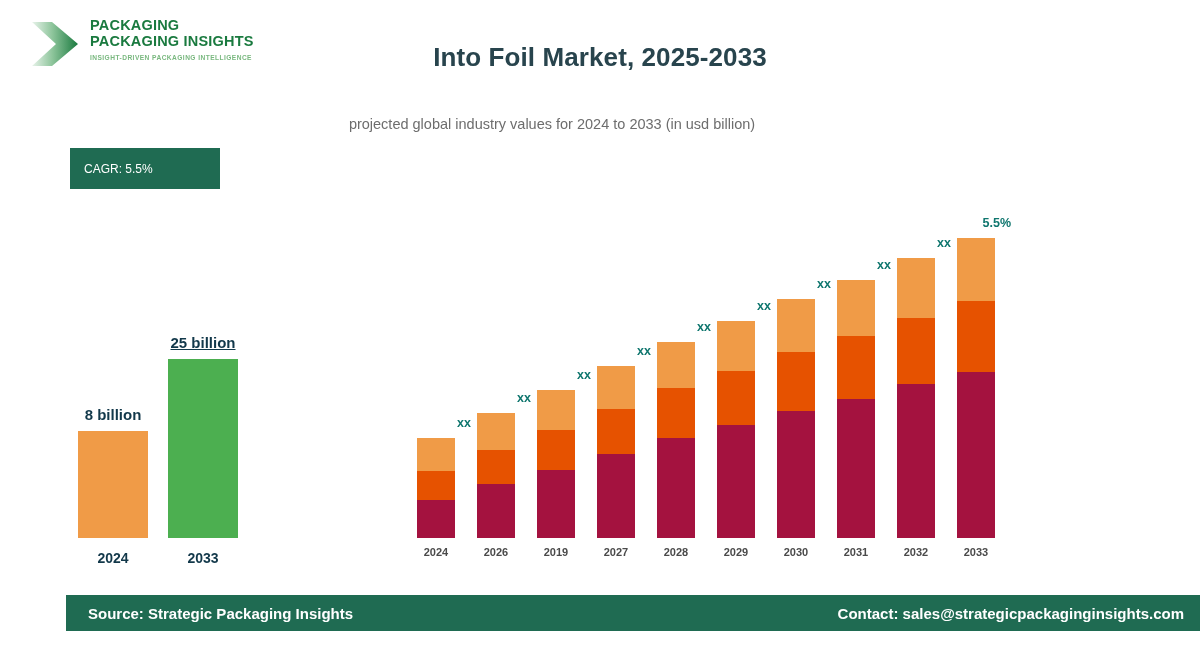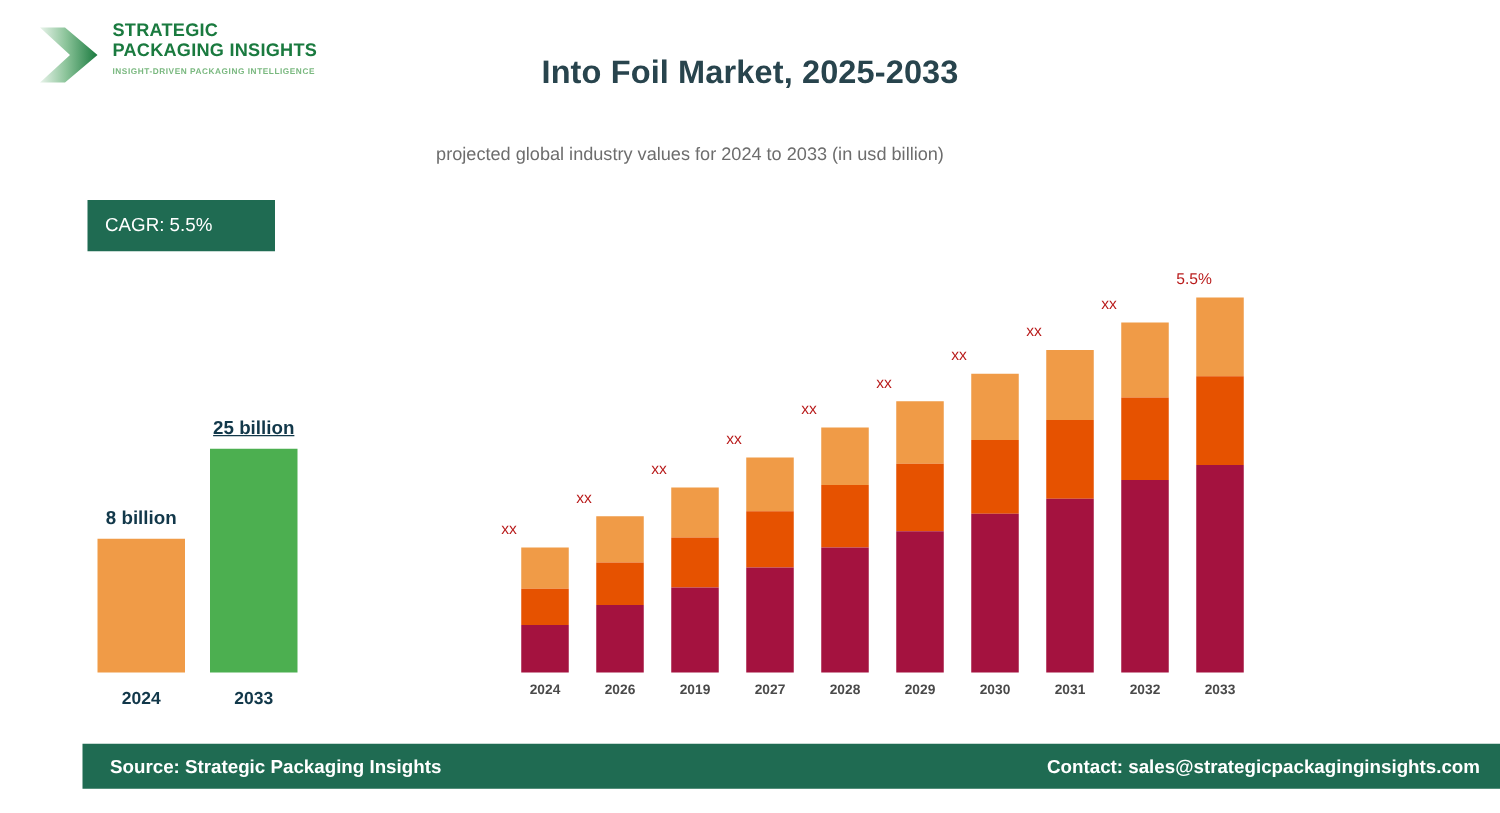--- a/index.html
+++ b/index.html
@@ -72,26 +72,26 @@
     width: 1104px;
     text-align: center;
     font-size: 14.5px;
     color: #6d6d6d;
   }
 
   
   #cagr-badge {
     position: absolute;
     left: 70px;
-    top: 160px;
+    top: 148px;
     width: 150px;
     height: 41px;
     background: #1f6b52;
     color: #ffffff;
-    font-size: 15px;
+    font-size: 12px;
     display: flex;
     align-items: center;
     padding-left: 14px;
     box-sizing: border-box;
   }
 
   
   #compare-panel {
     position: absolute;
     left: 60px;
@@ -143,24 +143,24 @@
   .sbar-stack {
     position: absolute;
     bottom: 0;
     width: 38px;
   }
   .sbar-seg { width: 38px; }
   .sbar-top-label {
     position: absolute;
     width: 70px;
     left: -16px;
-    text-align: left;
+    text-align: right;
     font-size: 12.5px;
-    font-weight: normal;
-    color: #b91c1c;
+    font-weight: bold;
+    color: #0f766e;
   }
   .sbar-year {
     position: absolute;
     bottom: 2px;
     left: -16px;
     width: 70px;
     text-align: center;
     font-size: 11px;
     font-weight: bold;
     color: #4a4a4a;
@@ -197,21 +197,21 @@
         <linearGradient id="chevGrad" x1="0" y1="0" x2="1" y2="0">
           <stop offset="0%" stop-color="#e8f3ea"></stop>
           <stop offset="45%" stop-color="#8cc49a"></stop>
           <stop offset="100%" stop-color="#1a7a3f"></stop>
         </linearGradient>
       </defs>
       <path d="M2,6 L22,6 L48,28 L22,50 L2,50 L26,28 Z" fill="url(#chevGrad)"></path>
     </svg>
   </div>
   <div id="logo-text-wrap">
-    <div class="logo-line">STRATEGIC</div>
+    <div class="logo-line">PACKAGING</div>
     <div class="logo-line">PACKAGING INSIGHTS</div>
     <div id="logo-tagline">INSIGHT-DRIVEN PACKAGING INTELLIGENCE</div>
   </div>
 </div>
 
 <div id="chart-title">Into Foil Market, 2025-2033</div>
 <div id="chart-subtitle">projected global industry values for 2024 to 2033 (in usd billion)</div>
 
 <div id="cagr-badge">
   <span>CAGR: 5.5%</span>

